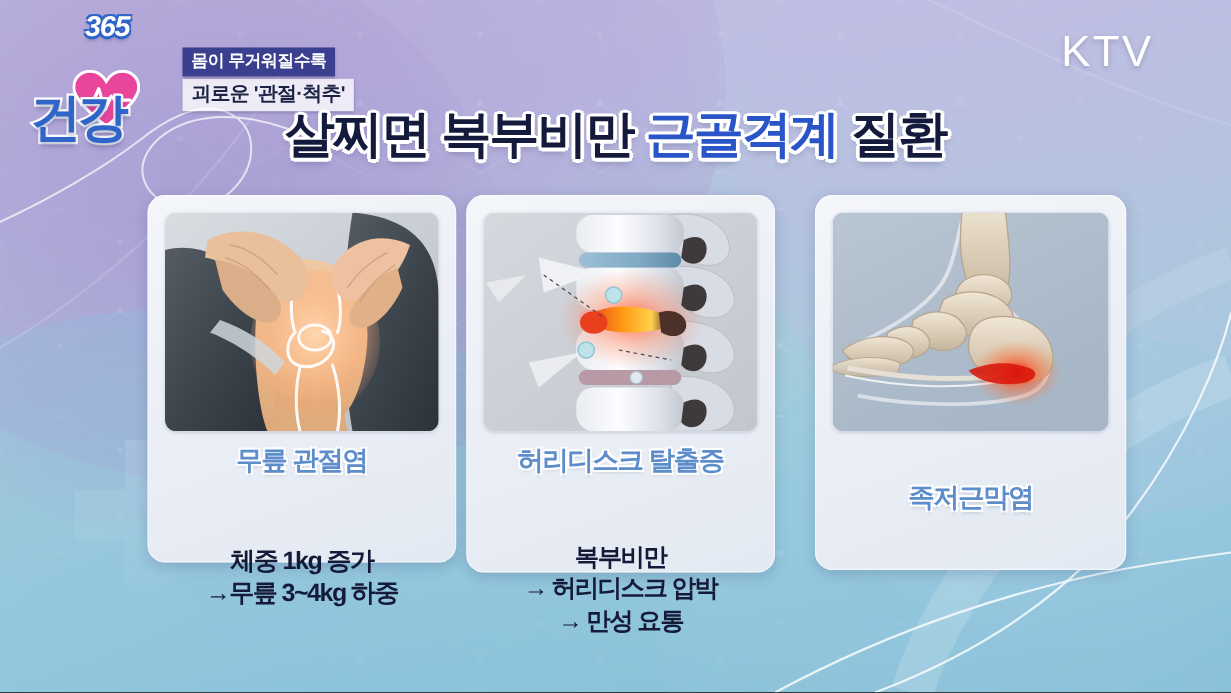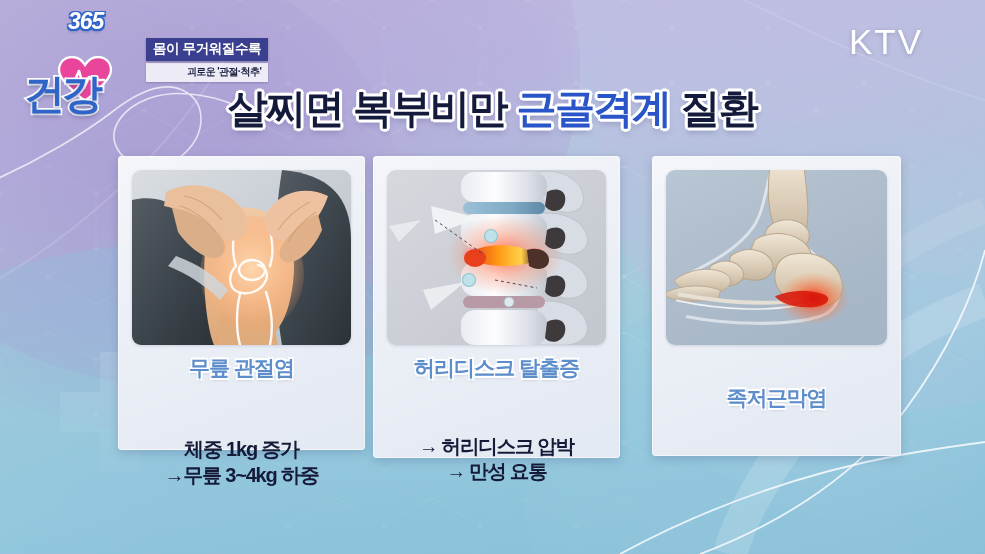--- a/index.html
+++ b/index.html
@@ -91,24 +91,23 @@
   .logo-text{ position:absolute; left:96px; top:30px;margin-left:32px; }
   .logo-line1{
     display:inline-block; background:#3a3f8f; color:#ffffff;
     font-size:13.5px; font-weight:800; letter-spacing:-.4px;
     padding:2px 7px 3px 7px; white-space:nowrap;
     box-shadow:0 1px 2px rgba(20,25,60,.3);
   }
   .logo-line2{
     display:block; margin-top:2px;
     background:rgba(255,255,255,.78);
-    color:#1c2344; font-size:10px; font-weight:800; letter-spacing:-.6px;
+    color:#1c2344; font-size:16px; font-weight:800; letter-spacing:-.6px;
     padding:2px 7px 3px 7px; white-space:nowrap;
     box-shadow:0 1px 2px rgba(20,25,60,.22);
-    text-align:right;
   }
 
   
   .headline{
     position:absolute; left:0; right:0; top:86px;
     text-align:center; white-space:nowrap;
     font-size:40px; font-weight:900; letter-spacing:-1.5px;
     line-height:1.1;
   }
   .headline span{
@@ -120,21 +119,21 @@
   }
   .hl-dark{ color:#141a3c; }
   .hl-blue{ color:#2a55c8;text-align:center; }
 
   
   .cards{ position:absolute; left:0; top:0; width:985px; height:554px; }
 
   .card{
     position:absolute;
     background:linear-gradient(160deg,#f4f6fa 0%, #eceff6 45%, #e3e9f2 100%);
-    border-radius:4px;
+    border-radius:14px;
     box-shadow:0 3px 10px rgba(60,70,115,.22), 0 0 0 1px rgba(255,255,255,.55) inset;
   }
   .card-1{ left:118px; top:156px; width:247px; height:294px; }
   .card-2{ left:373px; top:156px; width:247px; height:302px; }
   .card-3{ left:652px; top:156px; width:249px; height:300px; }
 
   .card-photo{
     position:absolute; left:14px; top:14px; right:14px; height:175px;
     border-radius:9px; overflow:hidden;
     box-shadow:0 1px 3px rgba(60,70,115,.18);
@@ -414,20 +413,21 @@
 
           <g>
             <circle cx="104" cy="66" r="6.5" fill="#bfe2ea" stroke="#8fc4d2" stroke-width="1.2"></circle>
             <circle cx="82" cy="110" r="6.5" fill="#bfe2ea" stroke="#8fc4d2" stroke-width="1.2"></circle>
             <circle cx="122" cy="132" r="5" fill="#dfe9ef" stroke="#a9bdc8" stroke-width="1"></circle>
           </g>
         </svg>
       </div>
       <div class="card-label">허리디스크 탈출증</div>
       <div class="card-desc">
+        <div>복부비만</div>
         <div>→ 허리디스크 압박</div>
         <div>→ 만성 요통</div>
       </div>
     </div>
 
     <div class="card card-3">
       <div class="card-photo">
         <svg class="photo-svg" viewBox="0 0 219 175" preserveAspectRatio="xMidYMid slice">
           <defs>
             <linearGradient id="fBg" x1="0" y1="0" x2="0.6" y2="1">

